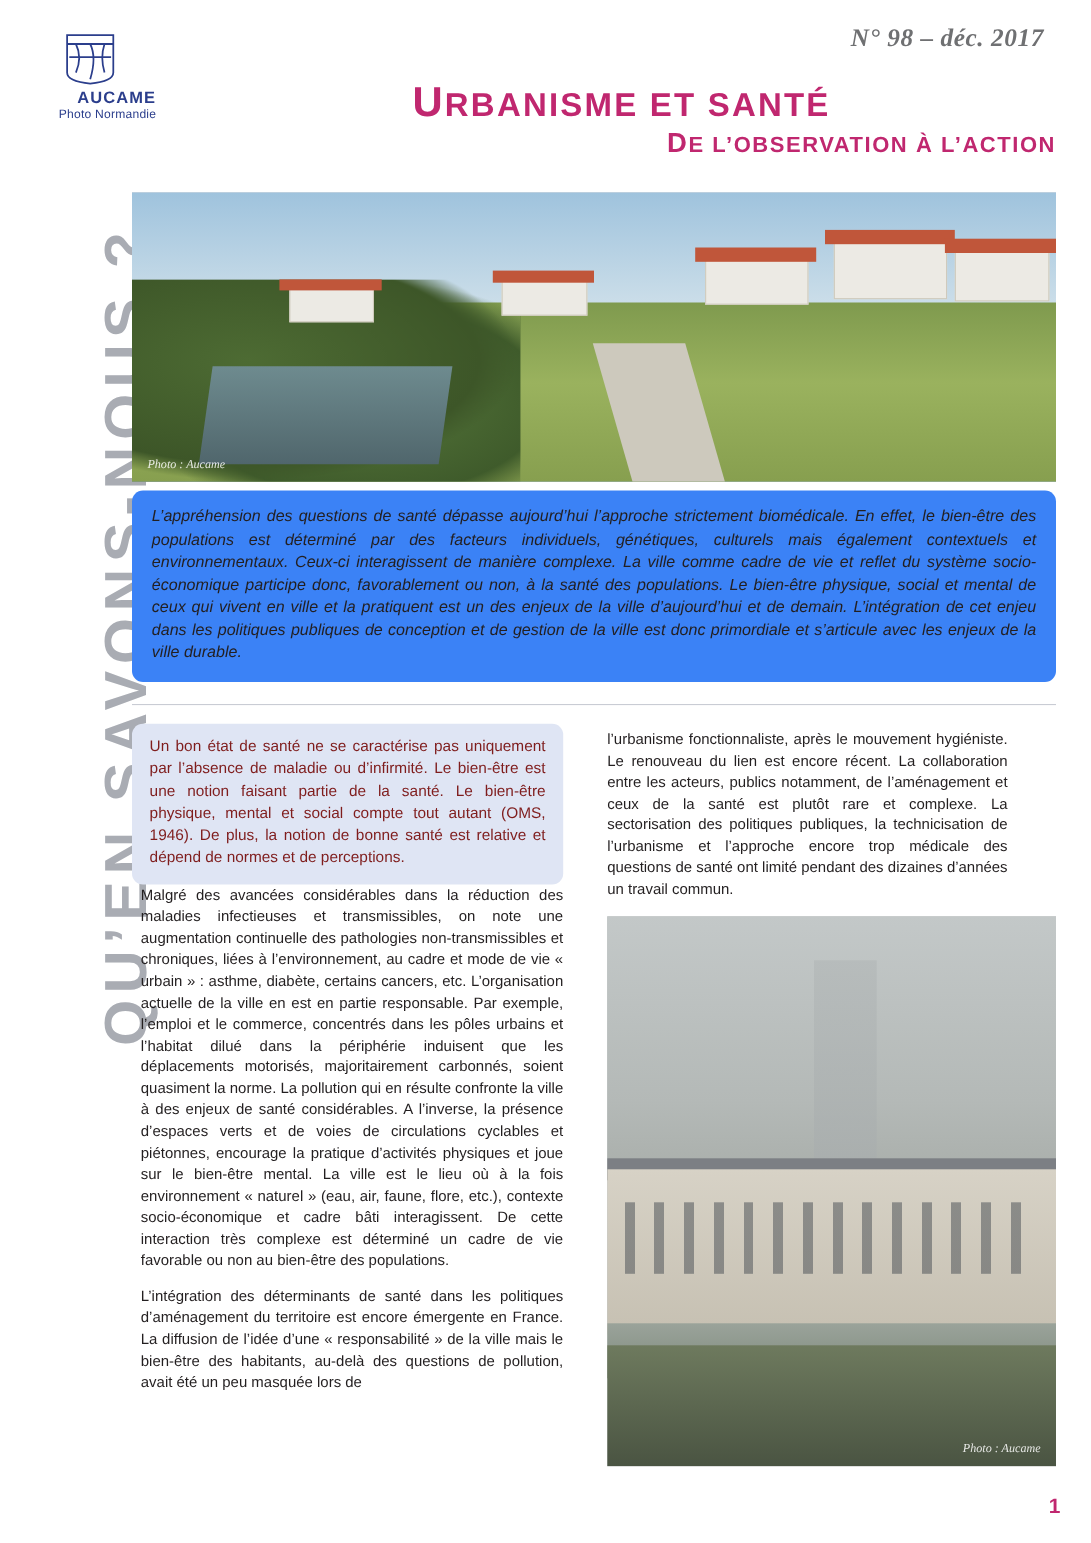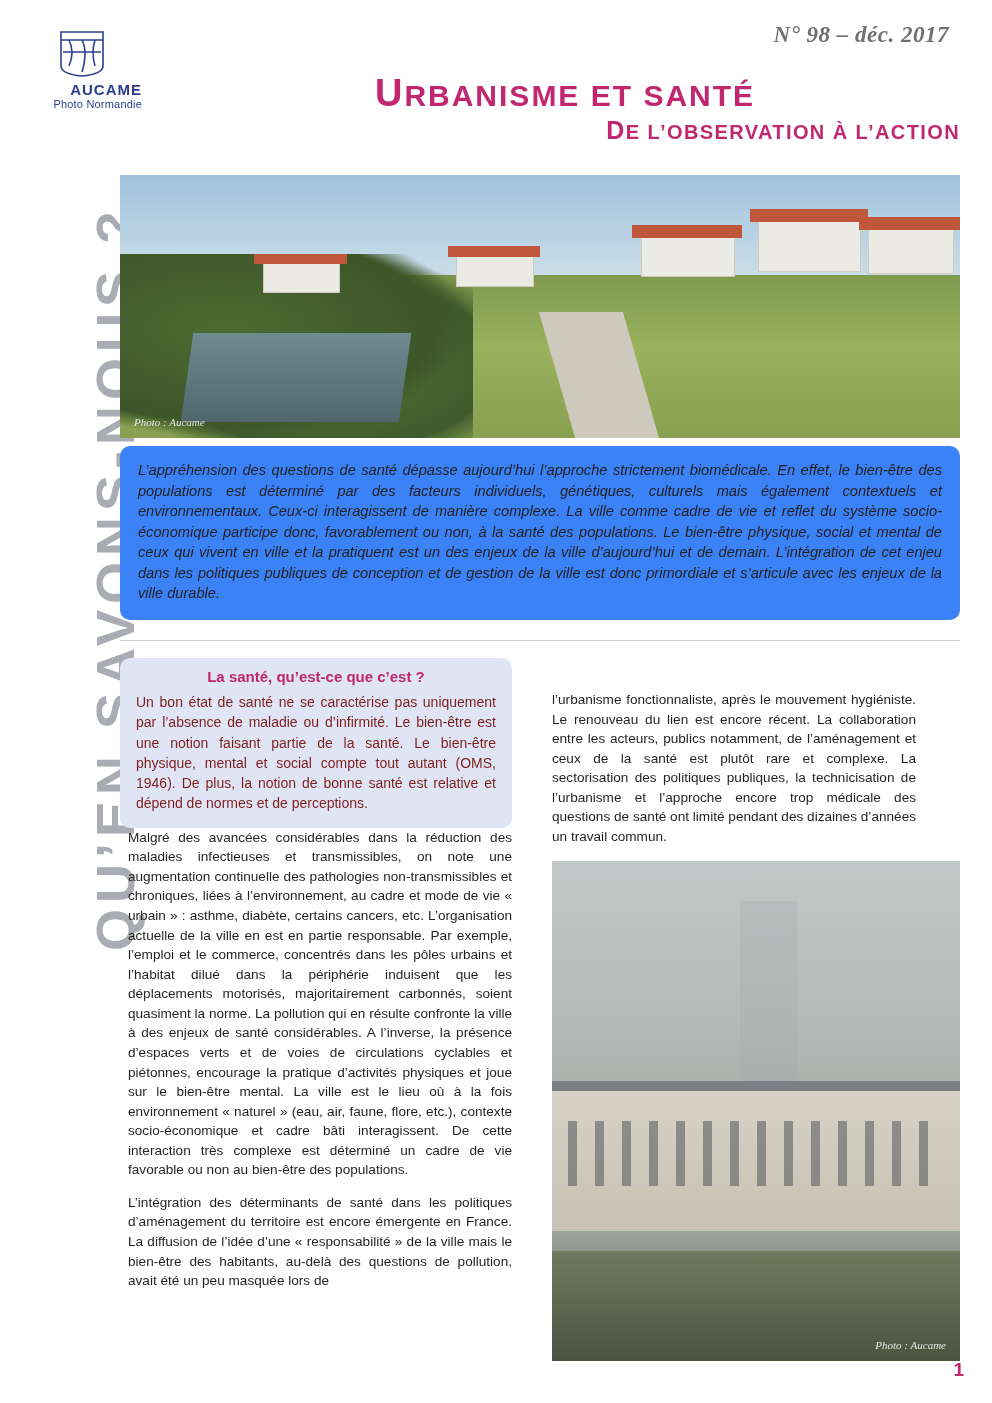--- a/index.html
+++ b/index.html
@@ -191,21 +191,21 @@
   
   .col-left {
     position: absolute;
     left: 120px;
     top: 658px;
     width: 392px;
   }
   .col-right {
     position: absolute;
     left: 552px;
-    top: 690px;
+    top: 662px;
     width: 364px;
   }
 
   
   .def-box {
     background: #dfe5f4;
     border-radius: 10px;
     padding: 10px 16px 14px 16px;
     box-sizing: border-box;
   }
@@ -373,21 +373,20 @@
   <div class="photo-credit hero-credit">Photo : Aucame</div>
 </div>
 
 <div class="intro-box">L’appréhension des questions de santé dépasse aujourd’hui l’approche strictement biomédicale. En effet, le bien-être des populations est déterminé par des facteurs individuels, génétiques, culturels mais également contextuels et environnementaux. Ceux-ci interagissent de manière complexe. La ville comme cadre de vie et reflet du système socio-économique participe donc, favorablement ou non, à la santé des populations. Le bien-être physique, social et mental de ceux qui vivent en ville et la pratiquent est un des enjeux de la ville d’aujourd’hui et de demain. L’intégration de cet enjeu dans les politiques publiques de conception et de gestion de la ville est donc primordiale et s’articule avec les enjeux de la ville durable.</div>
 
 <div class="divider"></div>
 
 <div class="col-left">
 
   <div class="def-box">
-    <div class="def-title">La santé, qu’est-ce que c’est ?</div>
     <div class="def-text">Un bon état de santé ne se caractérise pas uniquement par l’absence de maladie ou d’infirmité. Le bien-être est une notion faisant partie de la santé. Le bien-être physique, mental et social compte tout autant (OMS, 1946). De plus, la notion de bonne santé est relative et dépend de normes et de perceptions.</div>
   </div>
 
 
 
   <p class="body">Malgré des avancées considérables dans la réduction des maladies infectieuses et transmissibles, on note une augmentation continuelle des pathologies non-transmissibles et chroniques, liées à l’environnement, au cadre et mode de vie « urbain » : asthme, diabète, certains cancers, etc. L’organisation actuelle de la ville en est en partie responsable. Par exemple, l’emploi et le commerce, concentrés dans les pôles urbains et l’habitat dilué dans la périphérie induisent que les déplacements motorisés, majoritairement carbonnés,  soient quasiment la norme. La pollution qui en résulte confronte la ville à des enjeux de santé considérables. A l’inverse, la présence d’espaces verts et de voies de circulations cyclables et piétonnes, encourage la pratique d’activités physiques et joue sur le bien-être mental. La ville est le lieu où à la fois environnement « naturel » (eau, air, faune, flore, etc.), contexte socio-économique et cadre bâti interagissent. De cette interaction très complexe est déterminé un cadre de vie favorable ou non au bien-être des populations.</p>
   <p class="body">L’intégration des déterminants de santé dans les politiques d’aménagement du territoire est encore émergente en France. La diffusion de l’idée d’une « responsabilité » de la ville mais le bien-être des habitants, au-delà des questions de pollution, avait été un peu masquée lors de</p>
 </div>
 
 <div class="col-right">

